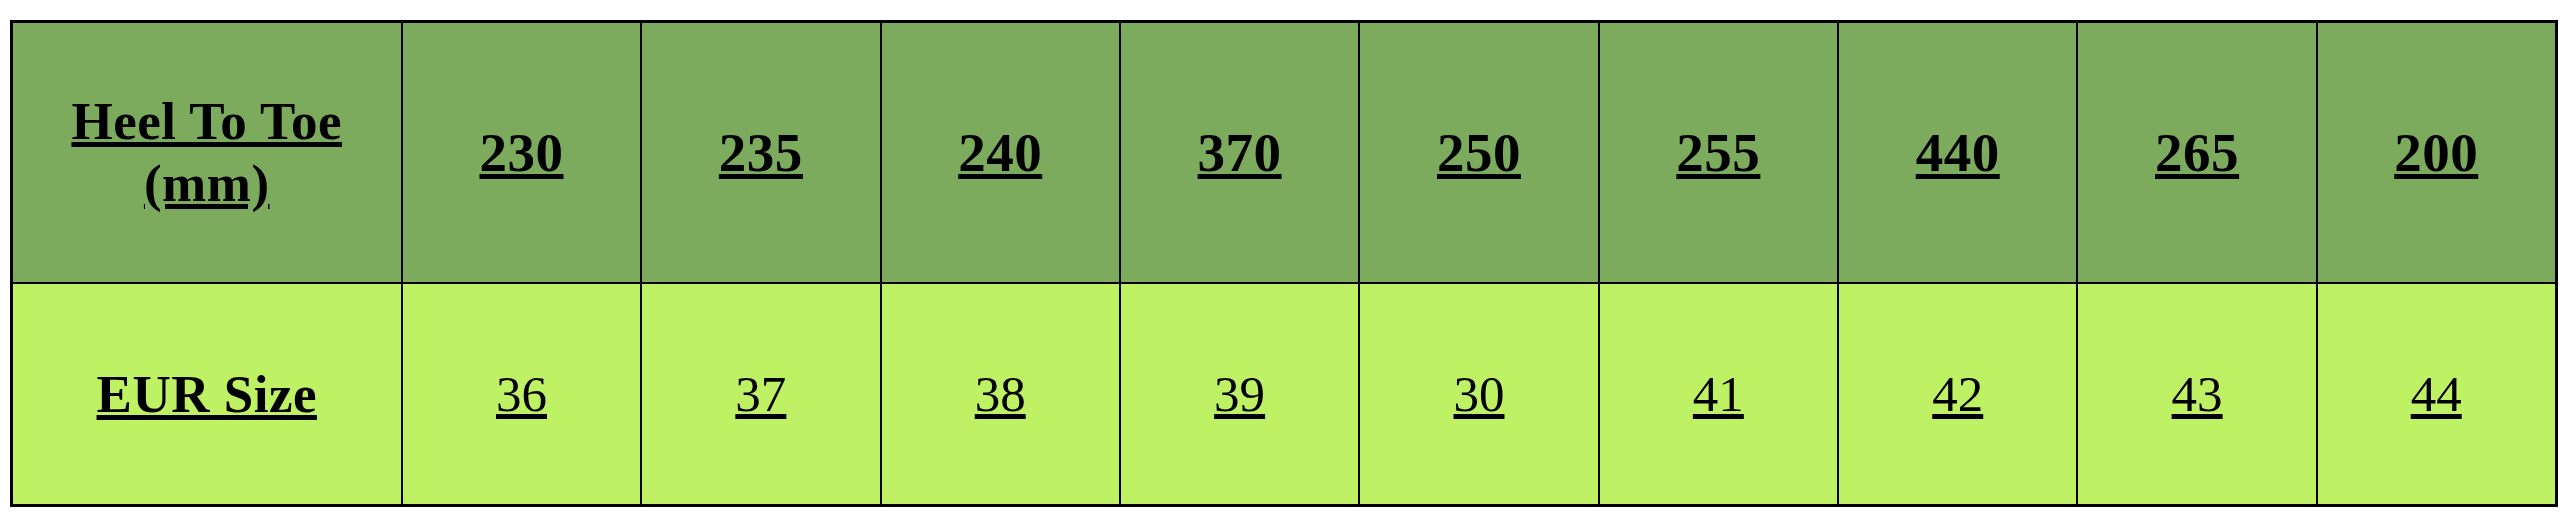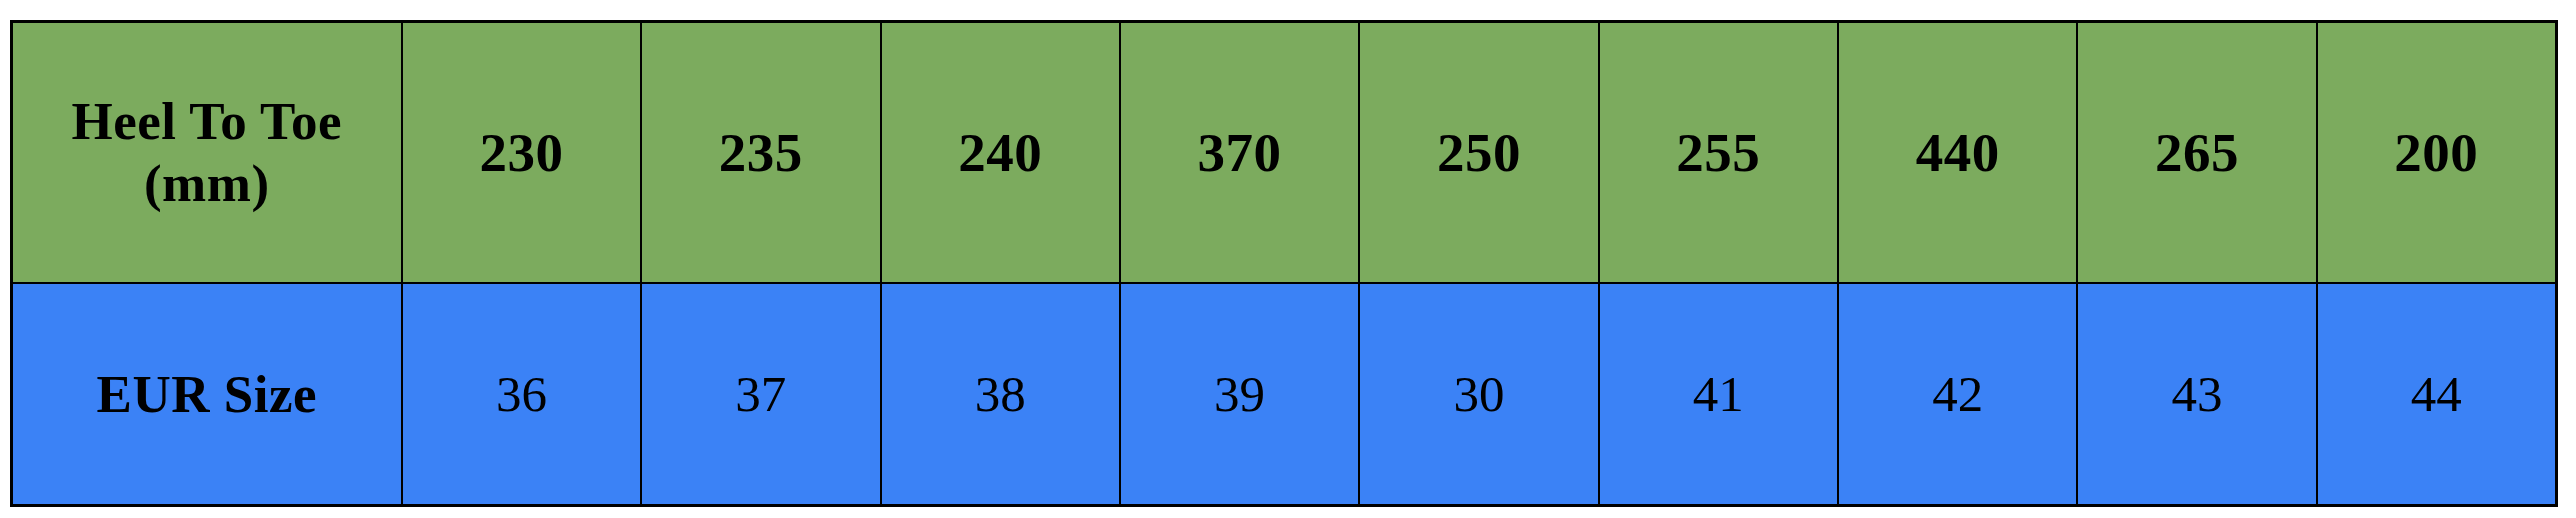--- a/index.html
+++ b/index.html
@@ -15,20 +15,21 @@
     font-family: "Liberation Serif", "DejaVu Serif", serif;
   }
 
   #size-table-wrap {
     position: absolute;
     left: 9.7px;
     top: 19.5px;
     width: 2416px;
     height: 487px;
     box-sizing: border-box;
+    text-decoration: underline;
   }
 
   table.size-table {
     border-collapse: collapse;
     table-layout: fixed;
     width: 2548px;
     height: 487px;
     border: 3.9px solid #000000;
     box-sizing: border-box;
   }
@@ -59,21 +60,21 @@
   }
   td.header-value {
     font-size: 55px;
     letter-spacing: 0.5px;
     margin-top: 46px;
   }
 
   
   tr.data-row { height: 153px; }
   tr.data-row td {
-    background: #3b82f6;
+    background: #bef264;
     text-align: center;
   }
   td.row-label {
     font-weight: bold;
     font-size: 53px;
     letter-spacing: 0.5px;
   }
   td.data-value {
     font-weight: normal;
     font-size: 51px;

